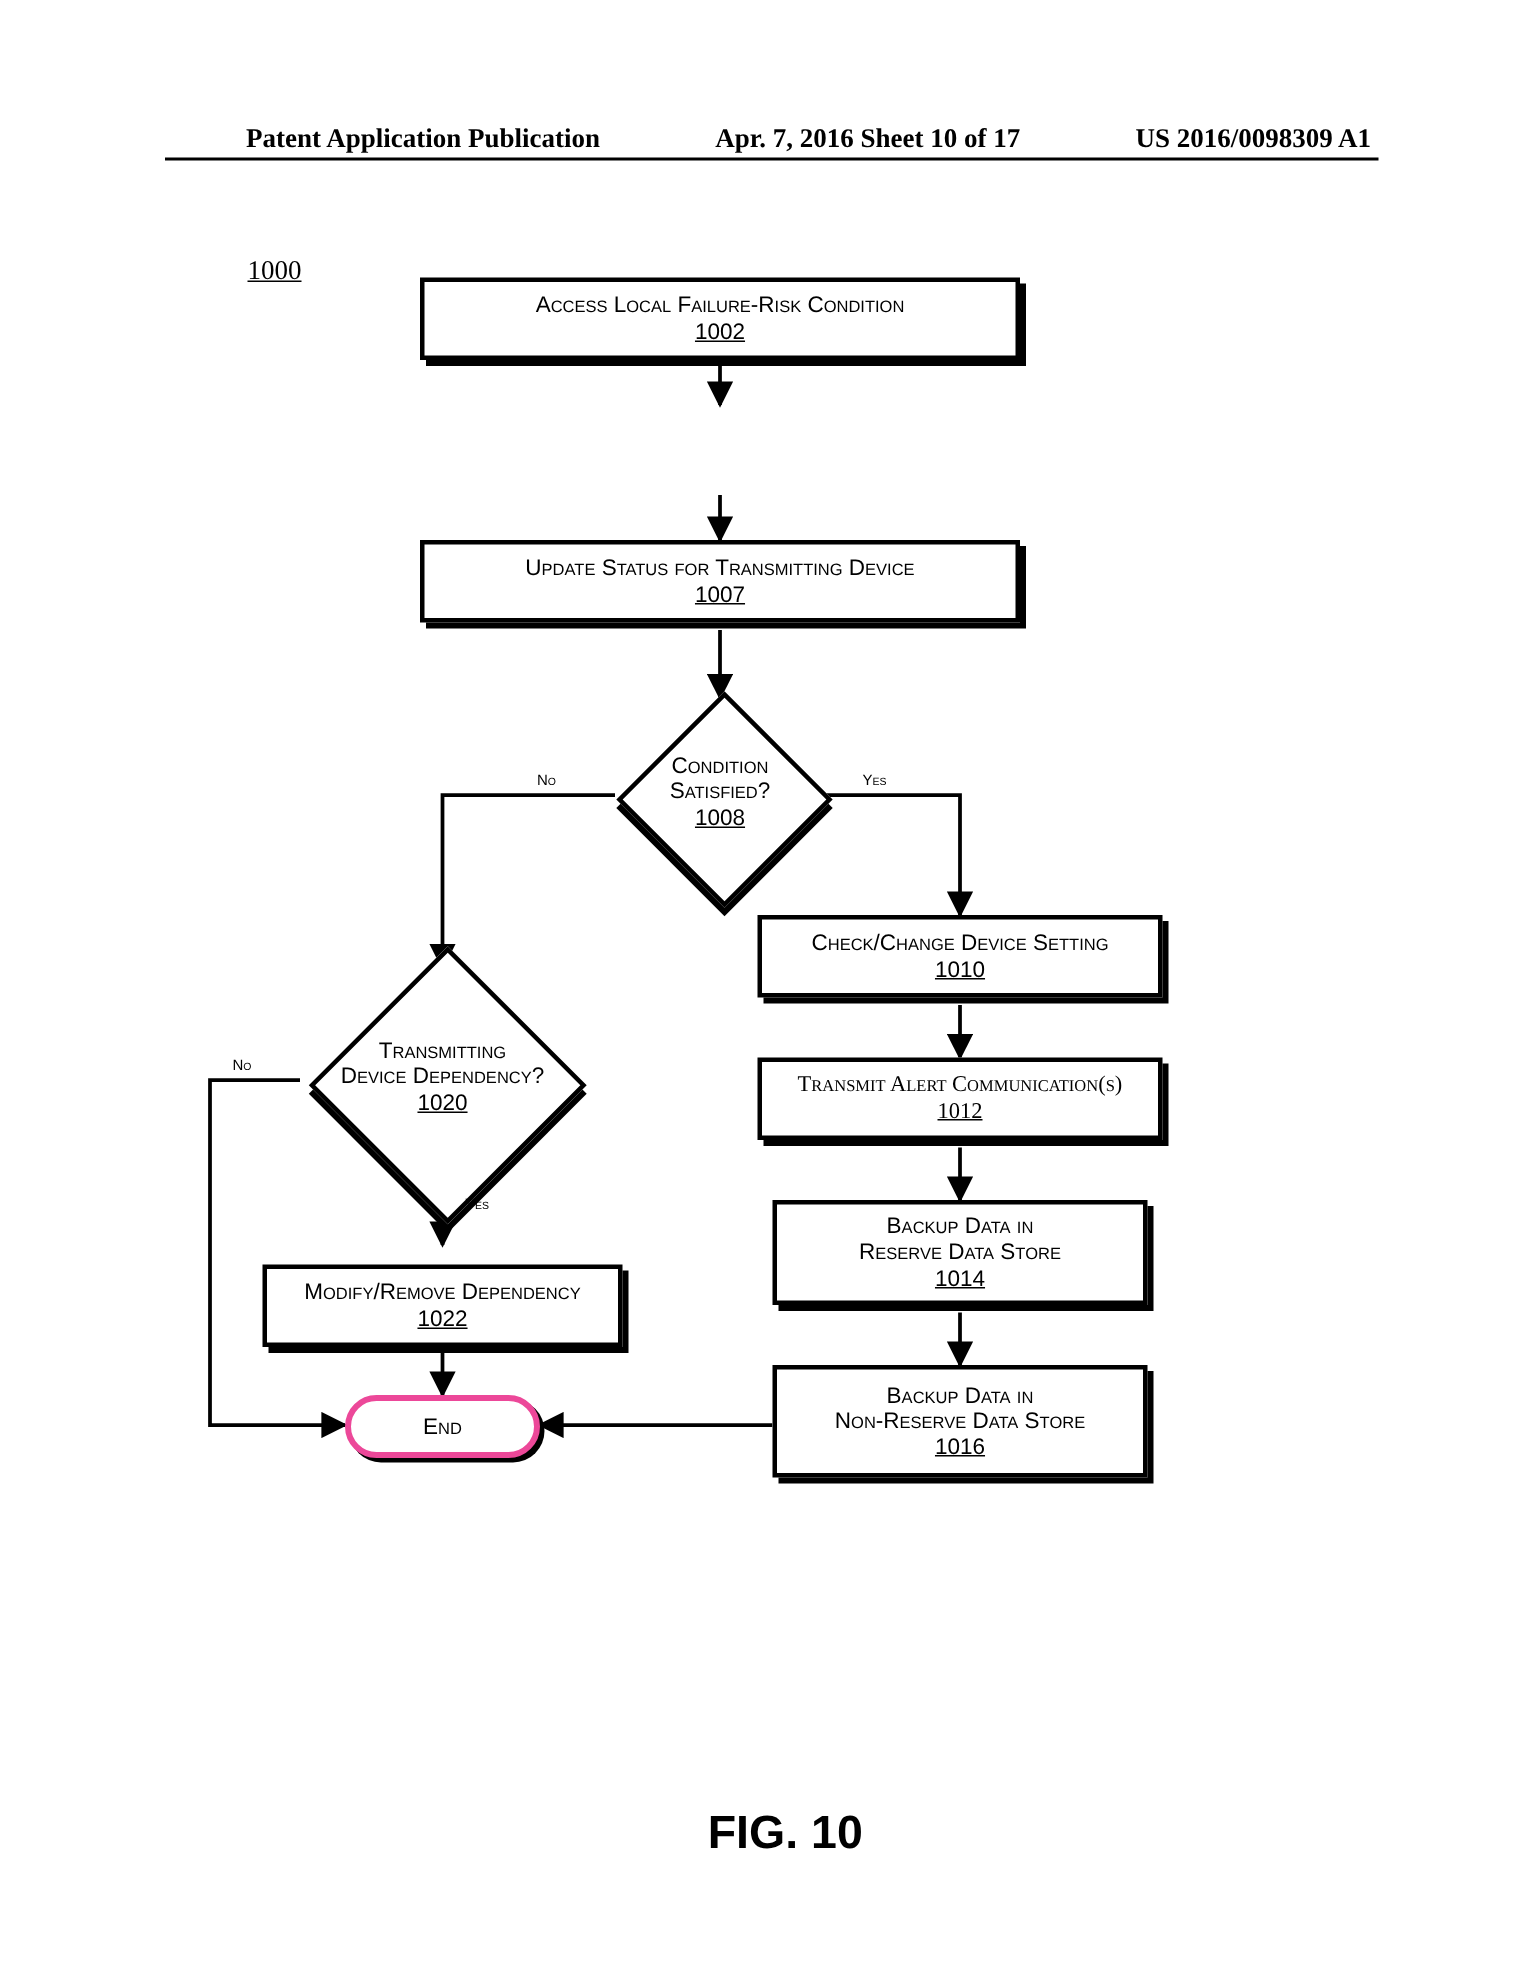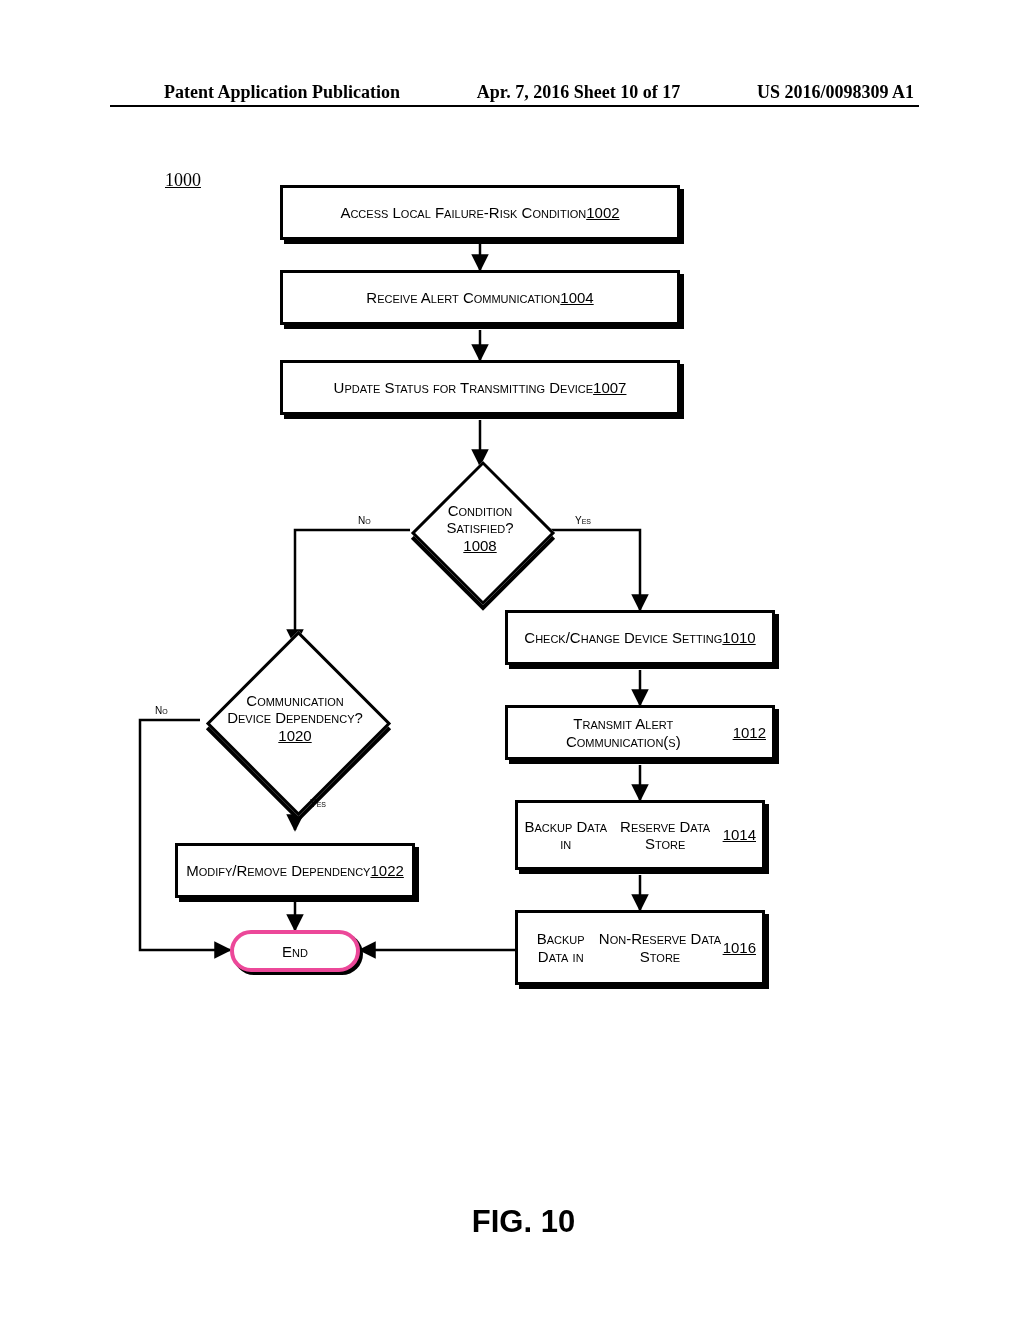--- a/index.html
+++ b/index.html
@@ -69,21 +69,21 @@
     position: absolute;
     font-size: 15px;
   }
   .box {
     border: 3px solid #000;
     background: #fff;
     box-shadow: 4px 4px 0 0 #000;
     text-align: center;
     box-sizing: border-box;
     display: flex;
-    flex-direction: row;
+    flex-direction: column;
     justify-content: center;
     align-items: center;
     padding: 4px 6px;
     line-height: 1.15;
     font-variant: small-caps;
   }
   .box .ref, .diamond-txt .ref {
     text-decoration: underline;
     font-variant: normal;
   }
@@ -174,24 +174,20 @@
       <line x1="175" y1="720" x2="175" y2="760" stroke="#000" stroke-width="2.5" marker-end="url(#arrow)"></line>
 
       <polyline points="80,550 20,550 20,780 110,780" fill="none" stroke="#000" stroke-width="2.5" marker-end="url(#arrow)"></polyline>
     </svg>
 
     <div class="box" style="left:160px; top:15px;  width:400px; height:55px;">
       <span>Access Local Failure-Risk Condition</span>
       <span class="ref">1002</span>
     </div>
 
-    <div class="box" style="left:160px; top:100px; width:400px; height:55px;">
-      <span>Receive Alert Communication</span>
-      <span class="ref">1004</span>
-    </div>
 
     <div class="box" style="left:160px; top:190px; width:400px; height:55px;text-align:center;">
       <span>Update Status for Transmitting Device</span>
       <span class="ref">1007</span>
     </div>
 
     <div class="diamond-wrap" style="left:290px; top:290px; width:140px; height:140px;">
       <div class="diamond-shape" style="left:22px; top:22px; width:96px; height:96px;"></div>
       <div class="diamond-txt" style="left:0; top:42px; width:140px;">
         <span>Condition</span><br>
@@ -200,41 +196,41 @@
       </div>
     </div>
     <div class="edge-label" style="left:238px; top:345px;">No</div>
     <div class="edge-label" style="left:455px; top:345px;">Yes</div>
 
     <div class="box" style="left:385px; top:440px; width:270px; height:55px;">
       <span>Check/Change Device Setting</span>
       <span class="ref">1010</span>
     </div>
 
-    <div class="box" style="left:385px; top:535px; width:270px; height:55px;">
+    <div class="box" style="left:385px; top:535px; width:270px; height:55px;font-family:Liberation Serif, serif;">
       <span>Transmit Alert Communication(s)</span>
       <span class="ref">1012</span>
     </div>
 
     <div class="box" style="left:395px; top:630px; width:250px; height:70px;">
       <span>Backup Data in</span>
       <span>Reserve Data Store</span>
       <span class="ref">1014</span>
     </div>
 
     <div class="box" style="left:395px; top:740px; width:250px; height:75px;">
       <span>Backup Data in</span>
       <span>Non-Reserve Data Store</span>
       <span class="ref">1016</span>
     </div>
 
     <div class="diamond-wrap" style="left:65px; top:460px; width:220px; height:180px;">
       <div class="diamond-shape" style="left:48px; top:28px; width:125px; height:125px;"></div>
       <div class="diamond-txt" style="left:0; top:62px; width:220px;">
-        <span>Communication</span><br>
+        <span>Transmitting</span><br>
         <span>Device Dependency?</span><br>
         <span class="ref">1020</span>
       </div>
     </div>
     <div class="edge-label" style="left:35px; top:535px;">No</div>
     <div class="edge-label" style="left:190px; top:628px;">Yes</div>
 
     <div class="box" style="left:55px; top:660px; width:240px; height:55px;margin-top:13px;">
       <span>Modify/Remove Dependency</span>
       <span class="ref">1022</span>

